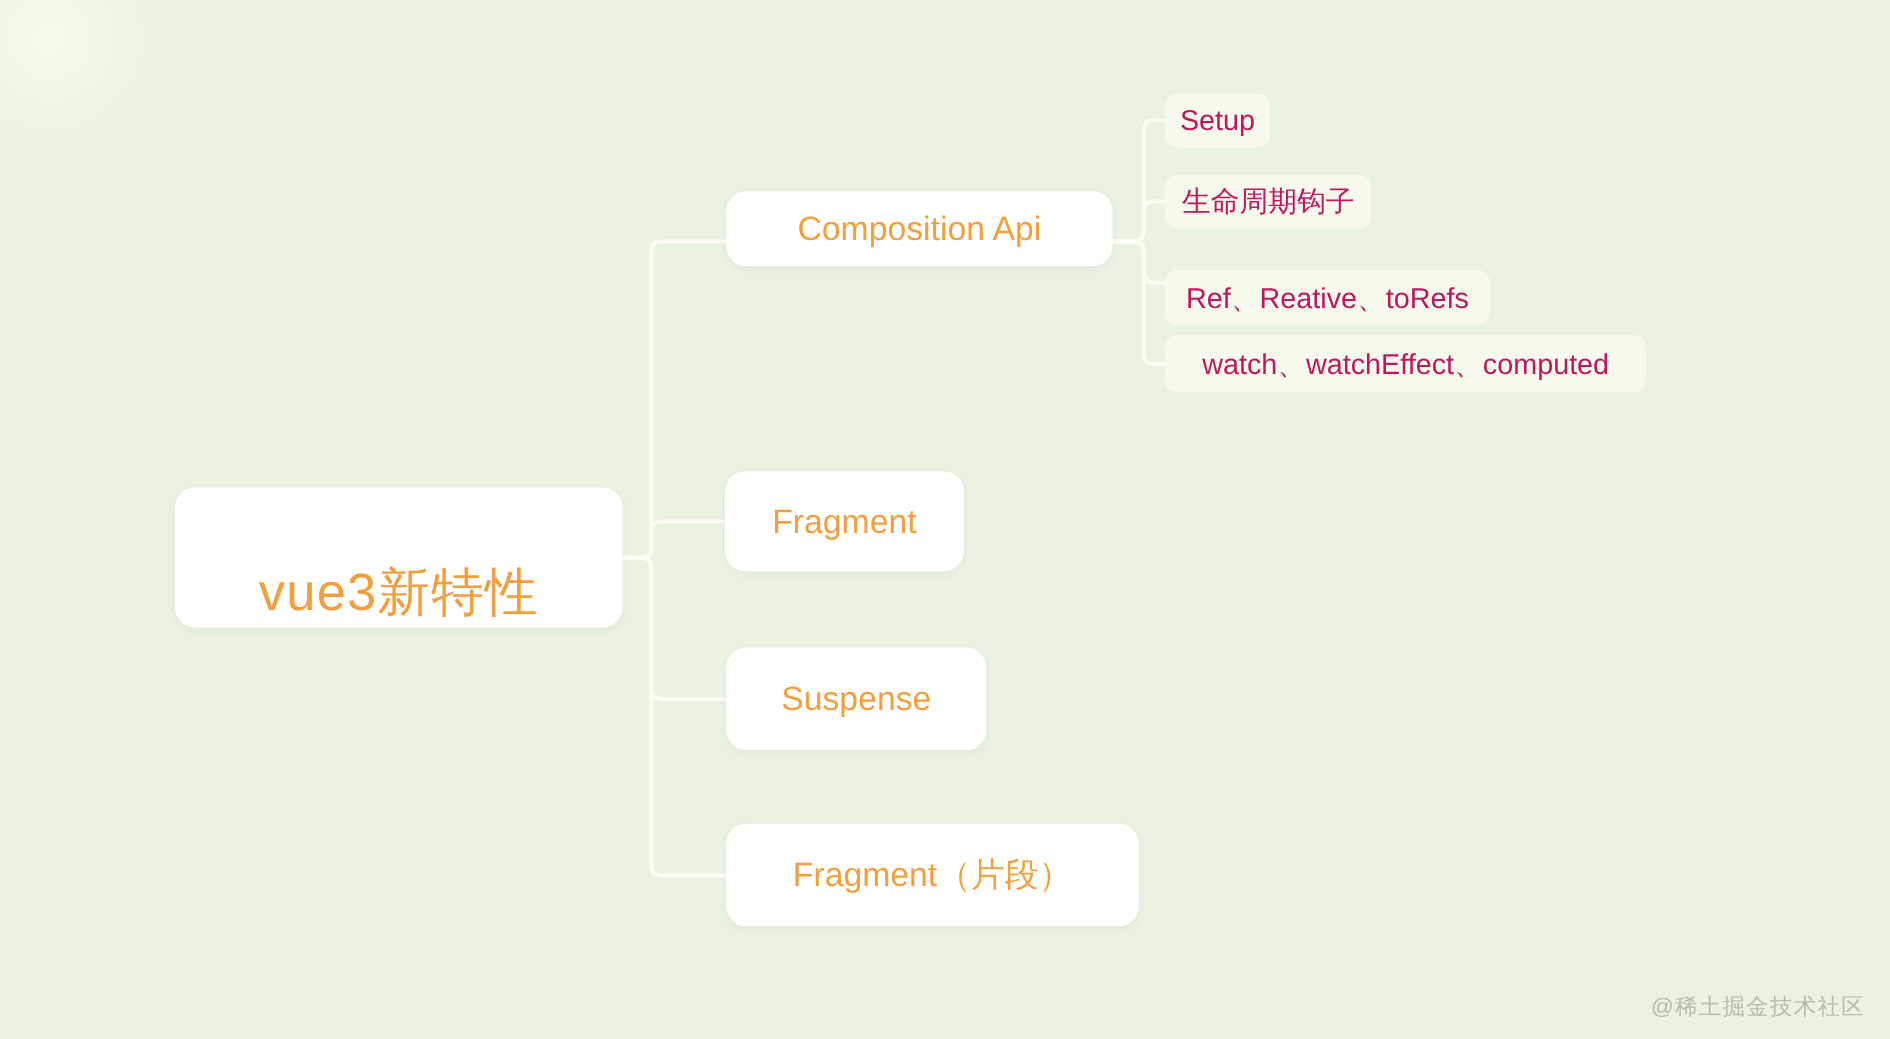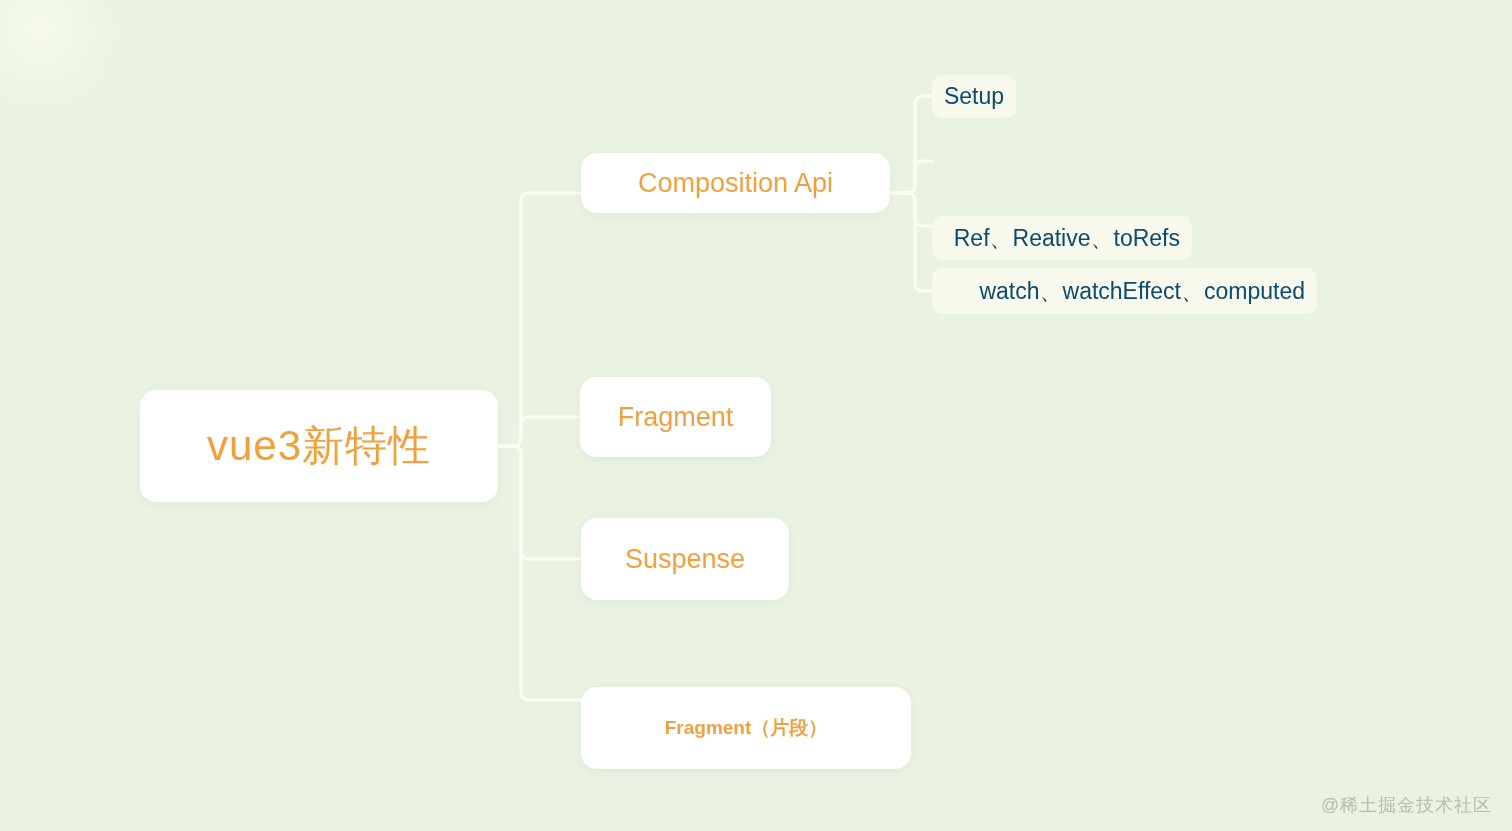--- a/index.html
+++ b/index.html
@@ -30,30 +30,30 @@
   }
   .node.primary {
     background: #ffffff;
     color: #F2A03D;
     border-radius: 16px;
     justify-content: center;
     box-shadow: 0 2px 8px rgba(90,110,70,0.06);
   }
   .node.leaf {
     background: #f6f9ec;
-    color: #0c4a6e;
+    color: #be185d;
     border-radius: 10px;
-    justify-content: flex-end;
+    justify-content: center;
     padding: 0 12px;
   }
-  .root-node      { left: 140px; top: 390px; width: 358px; height: 112px; font-size: 42px; letter-spacing: 1px; }
+  .root-node      { left: 140px; top: 390px; width: 358px; height: 112px; font-size: 42px; letter-spacing: 1px; align-items: flex-end; }
   .node-composition { left: 581px; top: 153px; width: 309px; height: 60px; font-size: 27px; }
   .node-teleport    { left: 580px; top: 377px; width: 191px; height: 80px; font-size: 27px; }
   .node-suspense    { left: 581px; top: 518px; width: 208px; height: 82px; font-size: 27px; }
-  .node-fragment    { left: 581px; top: 687px; width: 330px; height: 82px; font-size: 19px; font-weight: bold; }
+  .node-fragment    { left: 581px; top: 659px; width: 330px; height: 82px; font-size: 27px; }
   .leaf-setup  { left: 932px; top: 75px;  width: 84px;  height: 43px; font-size: 23px; }
   .leaf-hooks  { left: 932px; top: 140px; width: 165px; height: 43px; font-size: 23px; }
   .leaf-refs   { left: 932px; top: 216px; width: 260px; height: 44px; font-size: 23px; }
   .leaf-watch  { left: 932px; top: 268px; width: 385px; height: 46px; font-size: 23px; }
   .watermark {
     position: absolute;
     right: 20px;
     bottom: 14px;
     font-size: 18px;
     color: rgba(152, 160, 145, 0.65);
@@ -101,20 +101,23 @@
   </div>
 
   <div class="node primary node-fragment">
     <span>Fragment（片段）</span>
   </div>
 
   <div class="node leaf leaf-setup">
     <span>Setup</span>
   </div>
 
+  <div class="node leaf leaf-hooks">
+    <span>生命周期钩子</span>
+  </div>
 
   <div class="node leaf leaf-refs">
     <span>Ref、Reative、toRefs</span>
   </div>
 
   <div class="node leaf leaf-watch">
     <span>watch、watchEffect、computed</span>
   </div>
 
   <div class="watermark">@稀土掘金技术社区</div>

